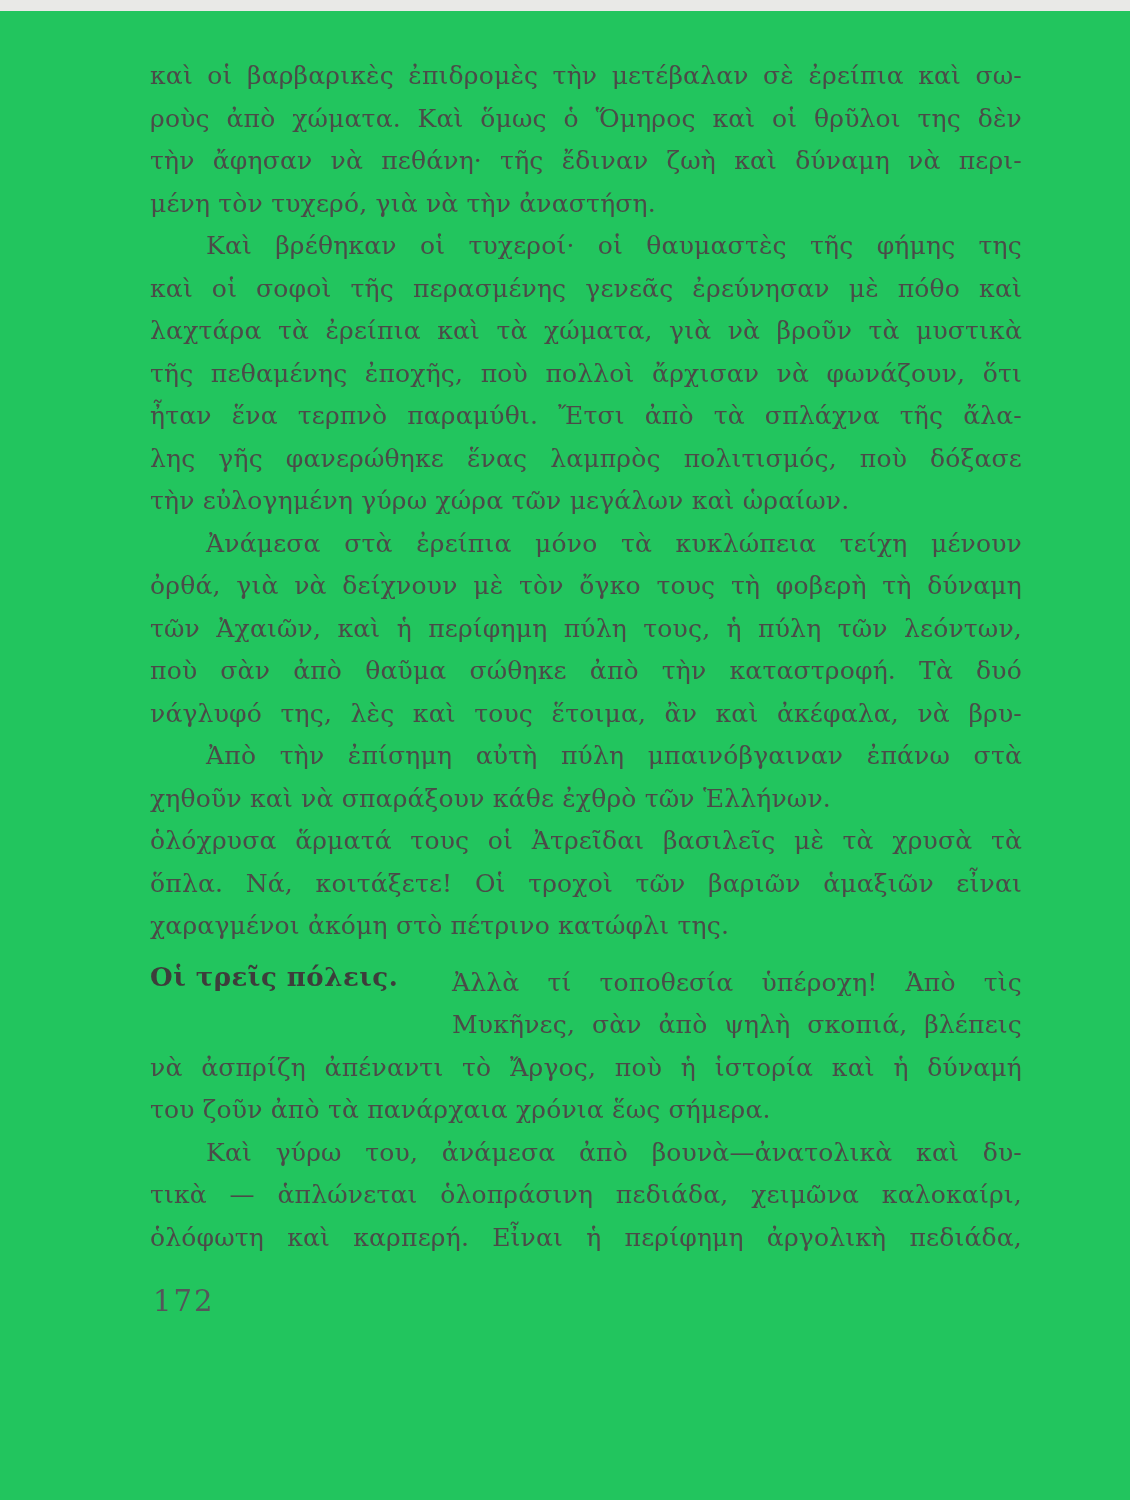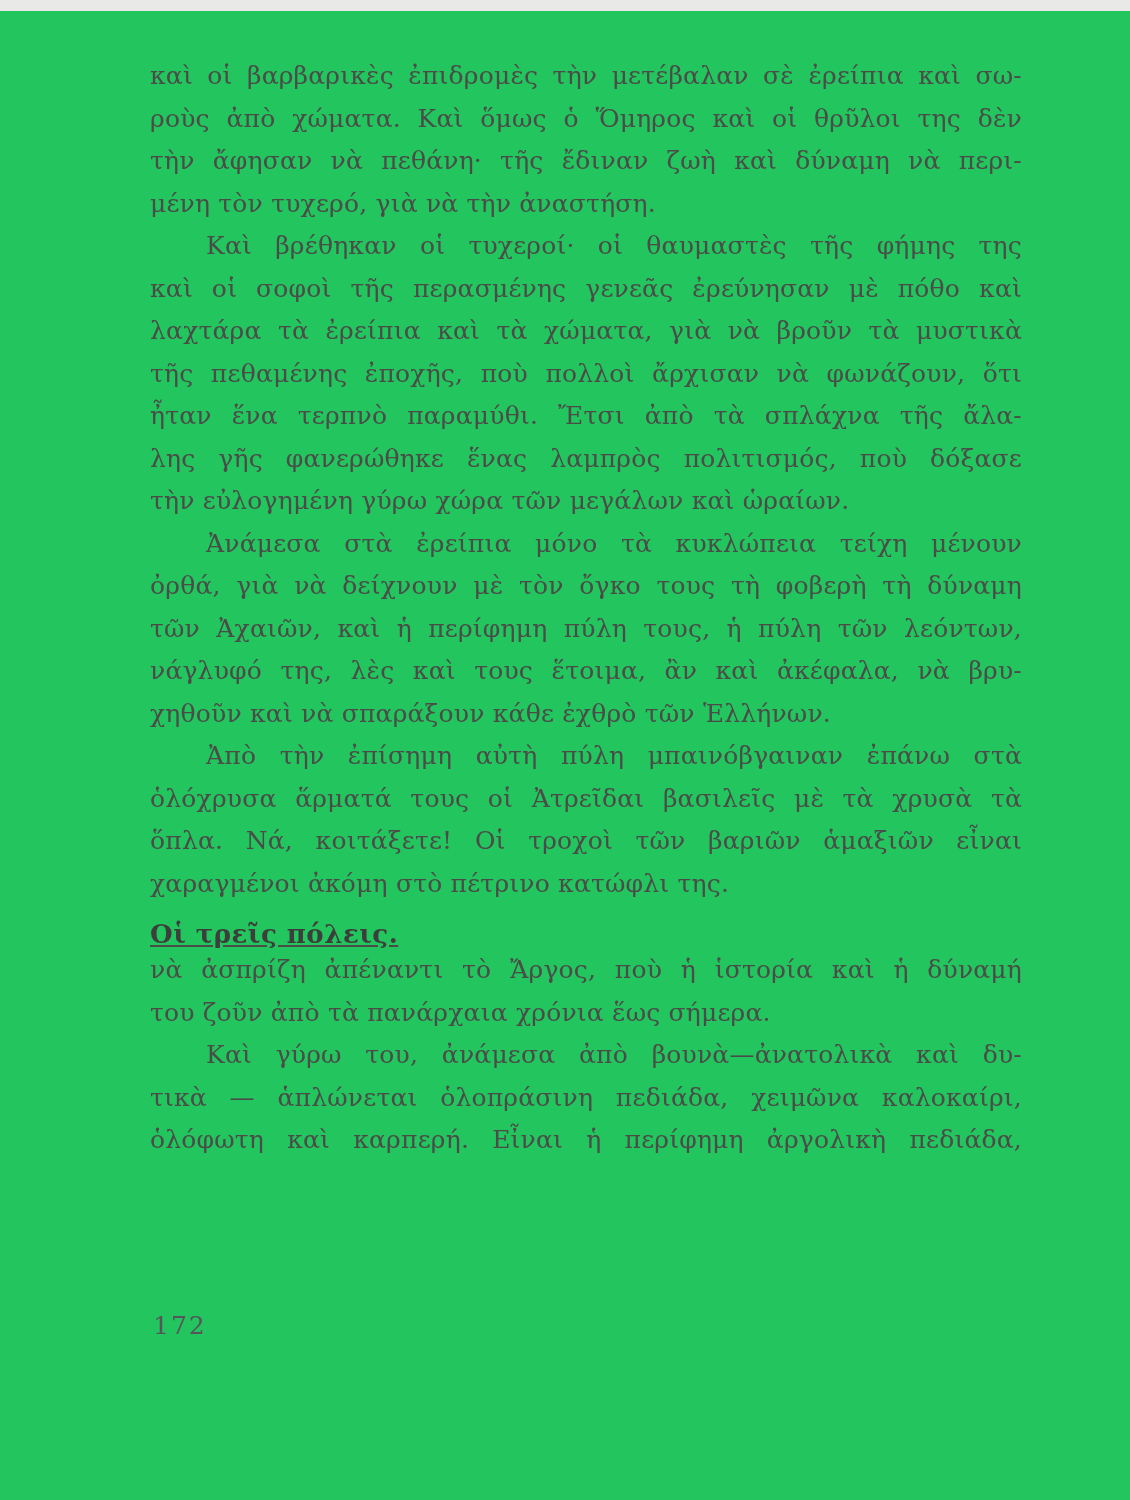--- a/index.html
+++ b/index.html
@@ -39,36 +39,35 @@
   }
   .sidehead-row {
     display: flex;
     margin-top: 14px;
   }
   .sidehead {
     width: 302px;
     flex: 0 0 302px;
     display: flex;
     align-items: flex-start;
-    text-decoration: underline;
   }
   .sidehead-label {
     font-size: 26px;
     font-weight: bold;
     color: #3d3d3b;
     letter-spacing: 0.5px;
   }
   .beside {
     flex: 1 1 auto;
   }
   .page-number {
     position: absolute;
     left: 153px;
-    top: 1300px;
-    font-size: 25px;
+    top: 1273px;
+    font-size: 29px;
     letter-spacing: 2px;
     color: #55555a;
   }
   .scan-smudge {
     position: absolute;
     left: 326px;
     top: 1492px;
     width: 116px;
     height: 6px;
     background: #cfcfcd;
@@ -88,29 +87,34 @@
       <div class="line indent">Καὶ βρέθηκαν οἱ τυχεροί· οἱ θαυμαστὲς τῆς φήμης της</div>
       <div class="line">καὶ οἱ σοφοὶ τῆς περασμένης γενεᾶς ἐρεύνησαν μὲ πόθο καὶ</div>
       <div class="line">λαχτάρα τὰ ἐρείπια καὶ τὰ χώματα, γιὰ νὰ βροῦν τὰ μυστικὰ</div>
       <div class="line">τῆς πεθαμένης ἐποχῆς, ποὺ πολλοὶ ἄρχισαν νὰ φωνάζουν, ὅτι</div>
       <div class="line">ἦταν ἕνα τερπνὸ παραμύθι. Ἔτσι ἀπὸ τὰ σπλάχνα τῆς ἄλα-</div>
       <div class="line">λης γῆς φανερώθηκε ἕνας λαμπρὸς πολιτισμός, ποὺ δόξασε</div>
       <div class="line last">τὴν εὐλογημένη γύρω χώρα τῶν μεγάλων καὶ ὡραίων.</div>
       <div class="line indent">Ἀνάμεσα στὰ ἐρείπια μόνο τὰ κυκλώπεια τείχη μένουν</div>
       <div class="line">ὀρθά, γιὰ νὰ δείχνουν μὲ τὸν ὄγκο τους τὴ φοβερὴ τὴ δύναμη</div>
       <div class="line">τῶν Ἀχαιῶν, καὶ ἡ περίφημη πύλη τους, ἡ πύλη τῶν λεόντων,</div>
+      <div class="line">ποὺ σὰν ἀπὸ θαῦμα σώθηκε ἀπὸ τὴν καταστροφή. Τὰ δυό</div>
       <div class="line">νάγλυφό της, λὲς καὶ τους ἕτοιμα, ἂν καὶ ἀκέφαλα, νὰ βρυ-</div>
+      <div class="line indent">Ἀπὸ τὴν ἐπίσημη αὐτὴ πύλη μπαινόβγαιναν ἐπάνω στὰ</div>
       <div class="line last">χηθοῦν καὶ νὰ σπαράξουν κάθε ἐχθρὸ τῶν Ἑλλήνων.</div>
-      <div class="line indent">Ἀπὸ τὴν ἐπίσημη αὐτὴ πύλη μπαινόβγαιναν ἐπάνω στὰ</div>
       <div class="line">ὁλόχρυσα ἅρματά τους οἱ Ἀτρεῖδαι βασιλεῖς μὲ τὰ χρυσὰ  τὰ</div>
       <div class="line">ὅπλα. Νά, κοιτάξετε! Οἱ τροχοὶ τῶν βαριῶν ἁμαξιῶν εἶναι</div>
       <div class="line last">χαραγμένοι ἀκόμη στὸ πέτρινο κατώφλι της.</div>
       <div class="sidehead-row">
         <div class="sidehead">
           <span class="sidehead-label">Οἱ τρεῖς πόλεις.</span>
+        </div>
+        <div class="beside">
+          <div class="line">Ἀλλὰ τί τοποθεσία ὑπέροχη! Ἀπὸ τὶς</div>
+          <div class="line">Μυκῆνες, σὰν ἀπὸ ψηλὴ σκοπιά, βλέπεις</div>
         </div>
       </div>
       <div class="line">νὰ ἀσπρίζη ἀπέναντι τὸ Ἄργος, ποὺ ἡ ἱστορία καὶ ἡ δύναμή</div>
       <div class="line last">του ζοῦν ἀπὸ τὰ πανάρχαια χρόνια ἕως σήμερα.</div>
       <div class="line indent">Καὶ γύρω του, ἀνάμεσα ἀπὸ βουνὰ—ἀνατολικὰ καὶ δυ-</div>
       <div class="line">τικὰ — ἁπλώνεται ὁλοπράσινη πεδιάδα, χειμῶνα καλοκαίρι,</div>
       <div class="line">ὁλόφωτη καὶ καρπερή. Εἶναι ἡ περίφημη ἀργολικὴ πεδιάδα,</div>
     </div>
   <div class="page-number">172</div>
   <div class="scan-smudge"></div>

